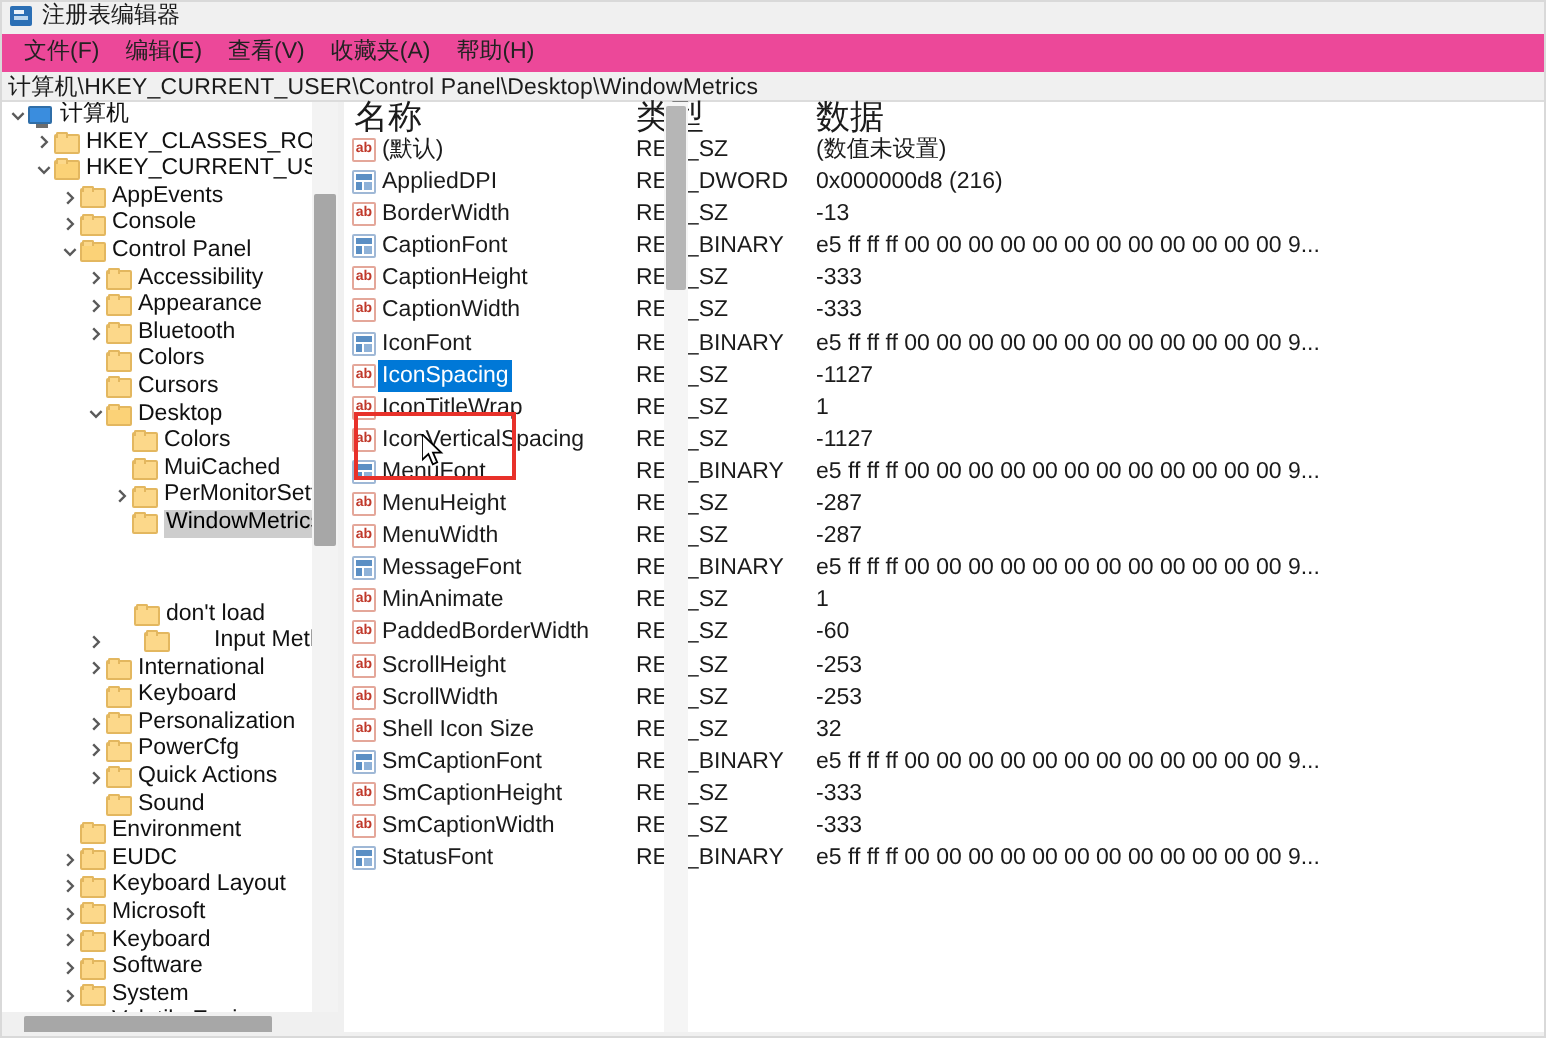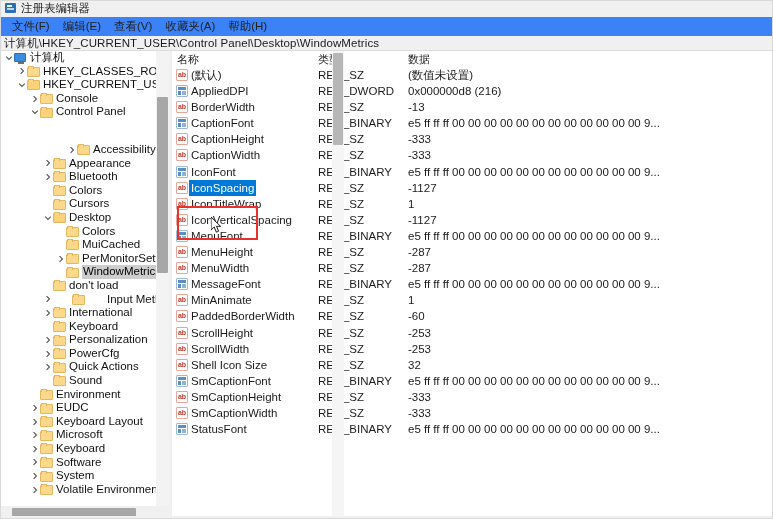--- a/index.html
+++ b/index.html
@@ -28,21 +28,21 @@
     content:"";position:absolute;left:2px;top:2px;width:5px;height:2px;background:#eaf2fa;
   }
   .titlebar .tb-icon .sq:before{
     content:"";position:absolute;left:2px;top:5px;width:7px;height:2px;background:#bcd6ee;
   }
   .tb-title{font-size:11.5px;color:#1b1b1b;line-height:17px;}
 
   
   .menubar{
     position:absolute;left:0;top:17px;width:773px;height:19px;
-    background:#3b82f6;display:flex;align-items:center;padding-left:6px;box-sizing:border-box;
+    background:#ec4899;display:flex;align-items:center;padding-left:6px;box-sizing:border-box;
   }
   .menuitem{
     font-size:11.5px;color:#222;padding:2px 7px 2px 6px;line-height:13px;white-space:nowrap;cursor:default;
   }
 
   
   .addressbar{
     position:absolute;left:0;top:36px;width:773px;height:15px;
     background:#f0f0f0;border-bottom:1px solid #dcdcdc;
     display:flex;align-items:center;box-sizing:border-box;
@@ -106,21 +106,21 @@
   }
 
   
   .listpanel{
     position:absolute;left:172px;top:0;width:601px;height:468px;background:#ffffff;
   }
   .listheader{
     position:absolute;left:0;top:0;width:601px;height:16px;background:#ffffff;
   }
   .lh-cell{
-    position:absolute;top:0;height:16px;line-height:16px;font-size:11px;color:#1b1b1b;
+    position:absolute;top:0;height:16px;line-height:16px;font-size:17px;color:#1b1b1b;
     white-space:nowrap;cursor:default;
   }
   .lh-name{left:5px;}
   .lh-type{left:146px;}
   .lh-data{left:236px;}
 
   .listrows{position:absolute;left:0;top:16px;width:601px;height:452px;}
   .lrow{
     position:relative;height:16.1px;line-height:16.1px;white-space:nowrap;cursor:default;
   }
@@ -242,34 +242,45 @@
           </div>
           <div class="tnode" style="padding-left: 29px;">
             <span class="tw">
               <svg width="8" height="8" viewBox="0 0 8 8">
                 <polyline points="2.6,1.2 5.4,4 2.6,6.8" fill="none" stroke="#5a5a5a" stroke-width="1.2"></polyline>
               </svg>
             </span>
             <span class="ticon">
               <span class="folder"></span>
             </span>
+            <span class="tlabel">AppEvents</span>
+          </div>
+          <div class="tnode" style="padding-left: 29px;">
+            <span class="tw">
+              <svg width="8" height="8" viewBox="0 0 8 8">
+                <polyline points="2.6,1.2 5.4,4 2.6,6.8" fill="none" stroke="#5a5a5a" stroke-width="1.2"></polyline>
+              </svg>
+            </span>
+            <span class="ticon">
+              <span class="folder"></span>
+            </span>
             <span class="tlabel">Console</span>
           </div>
           <div class="tnode" style="padding-left: 29px;">
             <span class="tw">
               <svg width="8" height="8" viewBox="0 0 8 8">
                 <polyline points="1.2,2.6 4,5.4 6.8,2.6" fill="none" stroke="#5a5a5a" stroke-width="1.2"></polyline>
               </svg>
             </span>
             <span class="ticon">
               <span class="folder open"></span>
             </span>
             <span class="tlabel">Control Panel</span>
           </div>
-          <div class="tnode" style="padding-left: 66px; margin-top: 24px;">
+          <div class="tnode" style="padding-left: 42px;">
             <span class="tw">
               <svg width="8" height="8" viewBox="0 0 8 8">
                 <polyline points="2.6,1.2 5.4,4 2.6,6.8" fill="none" stroke="#5a5a5a" stroke-width="1.2"></polyline>
               </svg>
             </span>
             <span class="ticon">
               <span class="folder"></span>
             </span>
             <span class="tlabel">Accessibility</span>
           </div>
@@ -345,21 +356,21 @@
             </span>
             <span class="tlabel">PerMonitorSettin</span>
           </div>
           <div class="tnode selected" style="padding-left: 55px;">
             <span class="tw"></span>
             <span class="ticon">
               <span class="folder"></span>
             </span>
             <span class="tlabel">WindowMetrics</span>
           </div>
-          <div class="tnode" style="padding-left: 42px;">
+          <div class="tnode" style="padding-left: 56px; margin-top: 32px;">
             <span class="tw"></span>
             <span class="ticon">
               <span class="folder"></span>
             </span>
             <span class="tlabel">don't load</span>
           </div>
           <div class="tnode" style="padding-left: 42px; gap: 19px;">
             <span class="tw">
               <svg width="8" height="8" viewBox="0 0 8 8">
                 <polyline points="2.6,1.2 5.4,4 2.6,6.8" fill="none" stroke="#5a5a5a" stroke-width="1.2"></polyline>

